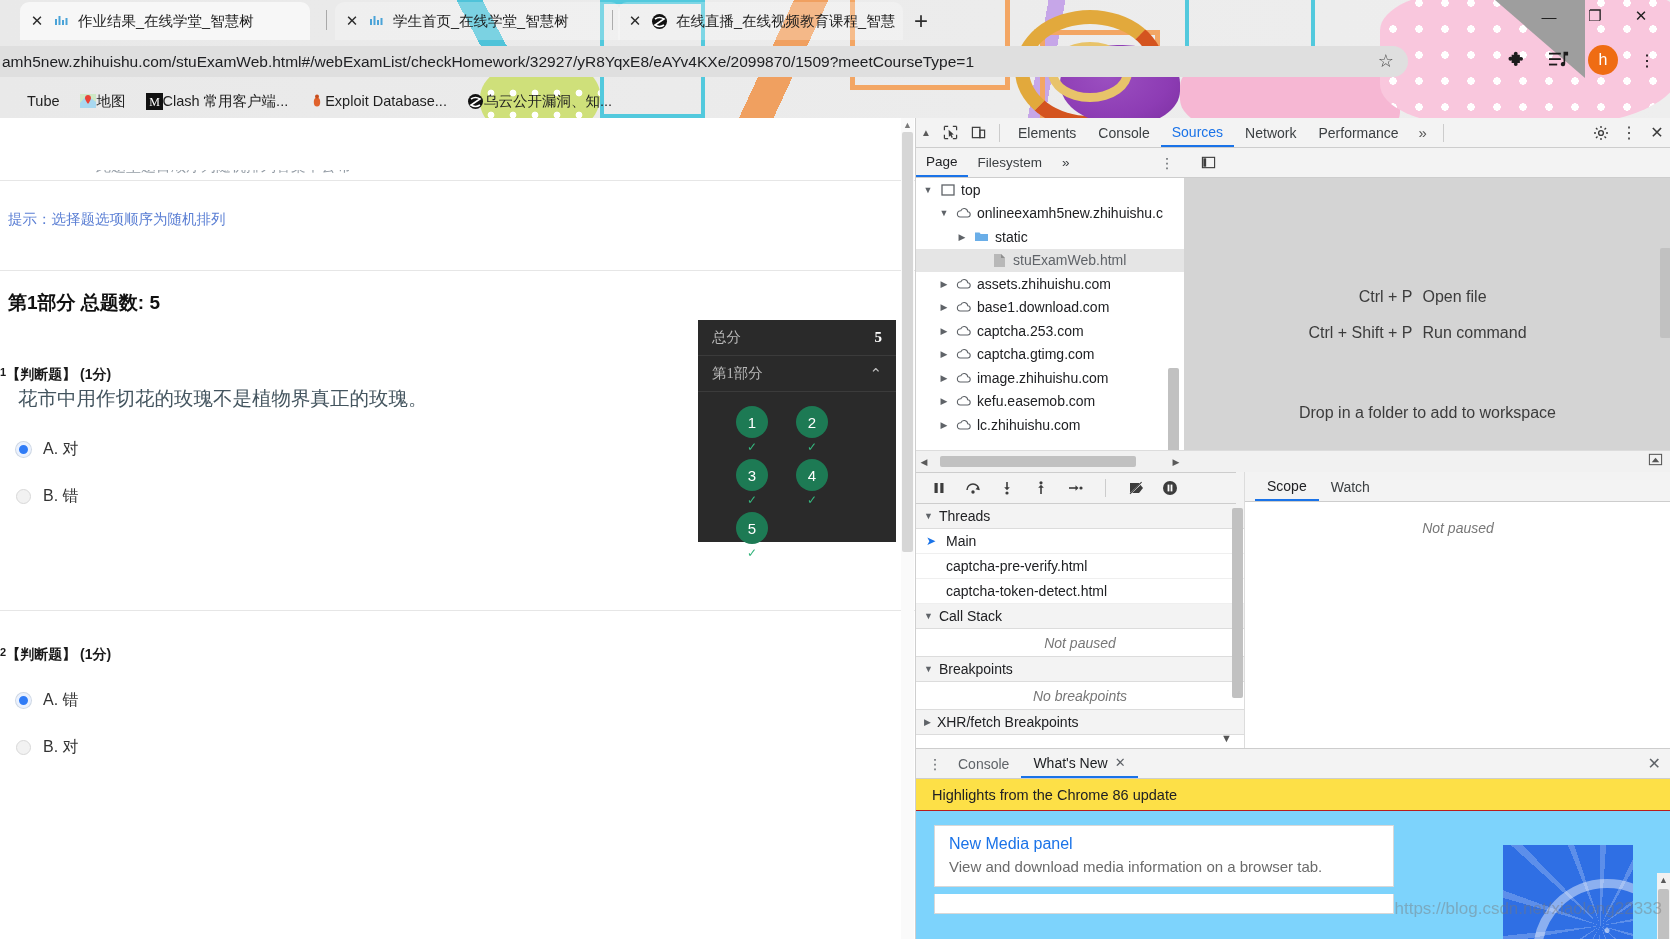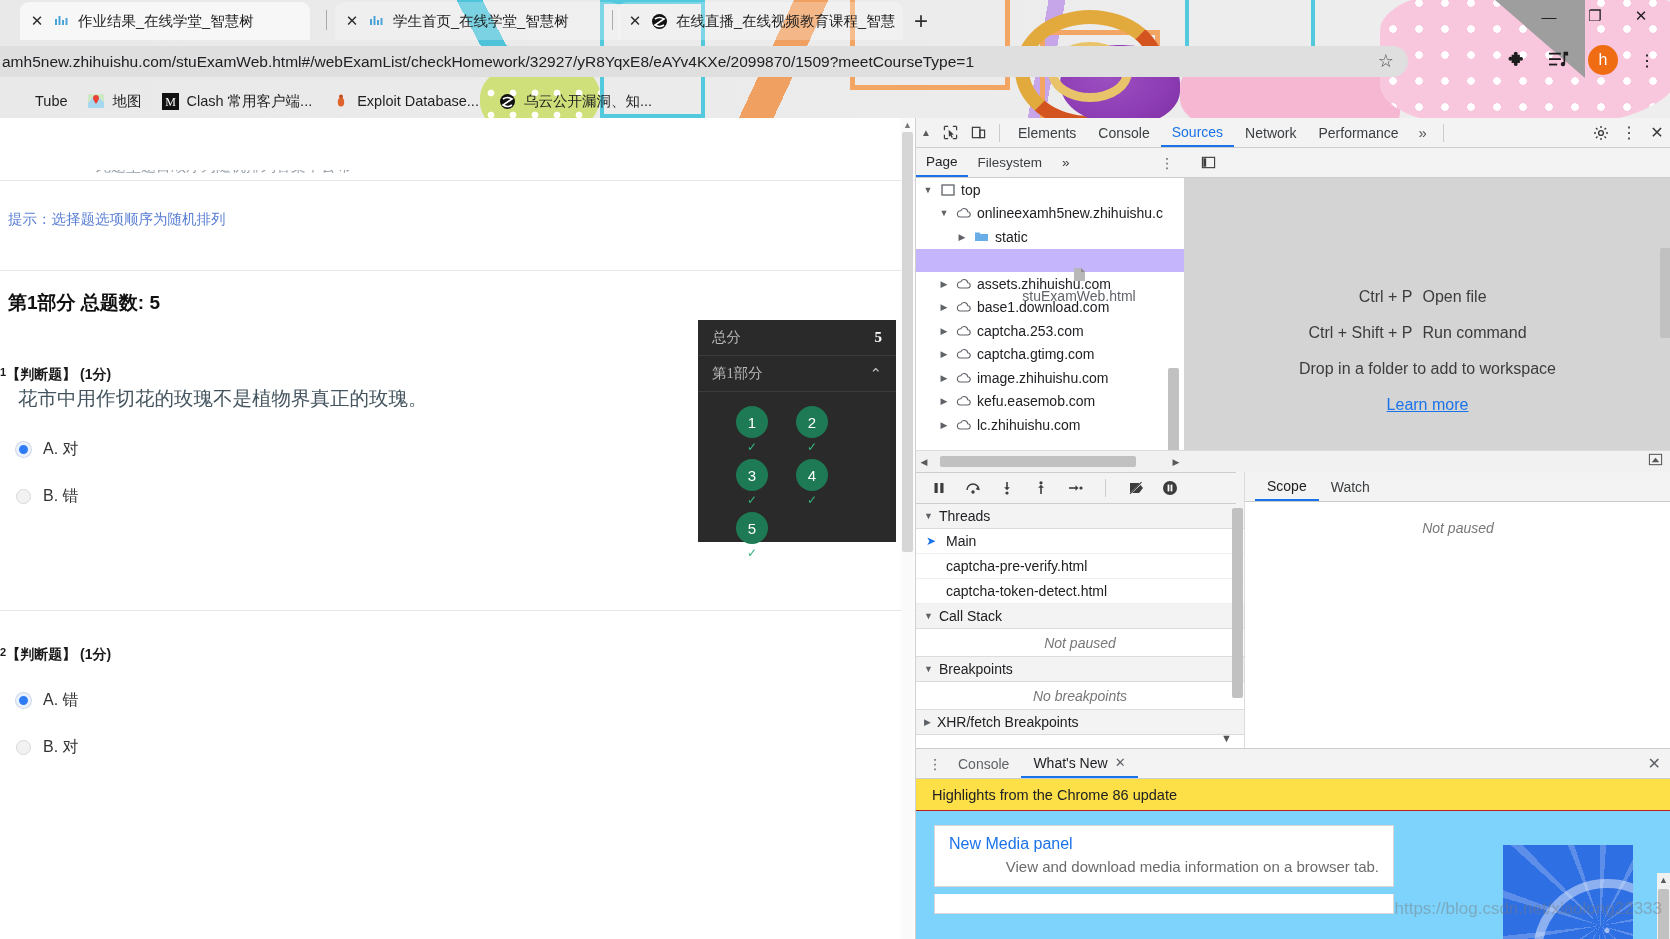--- a/index.html
+++ b/index.html
@@ -132,21 +132,21 @@
     color: #fff; font-size: 16px; display: flex; align-items: center; justify-content: center;
     cursor: pointer; font-family: "Liberation Sans", sans-serif;
   }
 
   
   .bookmarks {
     position: absolute; left: 0; top: 84px; width: 1670px; height: 34px;
     display: flex; align-items: center; gap: 0px; padding-left: 0px;
   }
   .bm {
-    display: flex; align-items: center; gap: 8px; padding: 0 10px; height: 28px;
+    display: flex; align-items: center; padding: 0 10px; height: 28px;
     font-size: 14.5px; color: #1f1f1f; white-space: nowrap; cursor: pointer;
   }
   .bm-ico { width: 17px; height: 17px; display: flex; align-items: center; justify-content: center; font-size: 13px; }
 
   
   .page {
     position: absolute; left: 0; top: 118px; width: 915px; height: 821px;
     background: #ffffff; overflow: hidden;
   }
   .cut-row {
@@ -242,21 +242,21 @@
   }
 
   .navtree {
     position: absolute; left: 0; top: 60px; width: 268px; height: 272px;
     background: #ffffff; overflow: hidden; font-size: 14px; color: #202124;
   }
   .tree-row {
     height: 23.5px; display: flex; align-items: center; gap: 5px;
     white-space: nowrap; cursor: pointer;
   }
-  .tree-row.sel { background: #c4b5fd; color: #5f6368; flex-direction: column; }
+  .tree-row.sel { background: #e5e5e5; color: #5f6368; }
   .tw { width: 12px; flex: 0 0 12px; font-size: 9px; color: #5f6368; text-align: center; }
   .tree-ico { width: 17px; flex: 0 0 17px; display: flex; align-items: center; justify-content: center; }
 
   .navtree-hscroll {
     position: absolute; left: 0; top: 332px; width: 268px; height: 22px;
     background: #f1f1f1; border-top: 1px solid #dcdcdc; display: flex; align-items: center;
   }
   .hs-arrow { width: 16px; text-align: center; font-size: 9px; color: #5a5a5a; }
   .hs-track { flex: 1; height: 11px; background: #f1f1f1; position: relative; }
   .hs-thumb { position: absolute; left: 8px; top: 0; width: 196px; height: 11px; background: #c1c1c1; border-radius: 2px; }
@@ -271,21 +271,21 @@
     background: #d4d4d4;
   }
   .shortcut-grid {
     position: absolute; left: 0; top: 110px; width: 487px;
     display: flex; flex-direction: column; align-items: center; gap: 18px;
     font-size: 16px; color: #3c3c3c;
   }
   .sc-line { display: flex; gap: 10px; }
   .sc-key { width: 170px; text-align: right; }
   .sc-desc { width: 190px; text-align: left; }
-  .sc-drop { text-align: right; }
+  .sc-drop { text-align: right; margin-top: 44px; }
   .sc-learn { color: #1a73e8; text-decoration: underline; cursor: pointer; }
   .editor-vscroll {
     position: absolute; right: 0; top: 70px; width: 11px; height: 90px; background: #c1c1c1; border-radius: 2px;
   }
   .editor-bottombar {
     position: absolute; left: 268px; top: 332px; width: 487px; height: 22px;
     background: #f1f1f1; border-top: 1px solid #dcdcdc;
     display: flex; align-items: center; justify-content: flex-end; padding-right: 8px;
   }
 
@@ -355,21 +355,21 @@
   .drawer-x { margin-left: auto; margin-right: 10px; font-size: 16px; color: #5f6368; cursor: pointer; }
   .whatsnew-head {
     height: 32px; display: flex; align-items: center; padding-left: 16px;
     font-size: 14.5px; color: #202124; border-bottom: 1px solid #b91c1c; background: #fde047;
   }
   .whatsnew-body { background: #7dd3fc; height: 128px; position: relative; overflow: hidden; padding: 14px 0 0 18px; }
   .wn-card {
     width: 460px; border: 1px solid #d8d8d8; padding: 9px 14px 11px 14px; background: #fff;
   }
   .wn-title { font-size: 16px; color: #1a73e8; margin-bottom: 5px; cursor: pointer; }
-  .wn-desc { font-size: 15px; color: #6b6b6b; text-align: right; }
+  .wn-desc { font-size: 15px; color: #6b6b6b; }
   .wn-card2 { width: 460px; height: 20px; border: 1px solid #d8d8d8; border-top: none; margin-top: 7px; background: #fff; }
   .wn-thumb {
     position: absolute; right: 38px; top: 34px; width: 130px; height: 95px;
     background:
       radial-gradient(circle at 80% 90%, rgba(255,255,255,0.55) 0 2px, transparent 3px),
       repeating-conic-gradient(from 0deg at 75% 85%, rgba(255,255,255,0.22) 0deg 4deg, transparent 4deg 26deg),
       #2f6fe4;
     overflow: hidden;
   }
   .wn-thumb::after {

